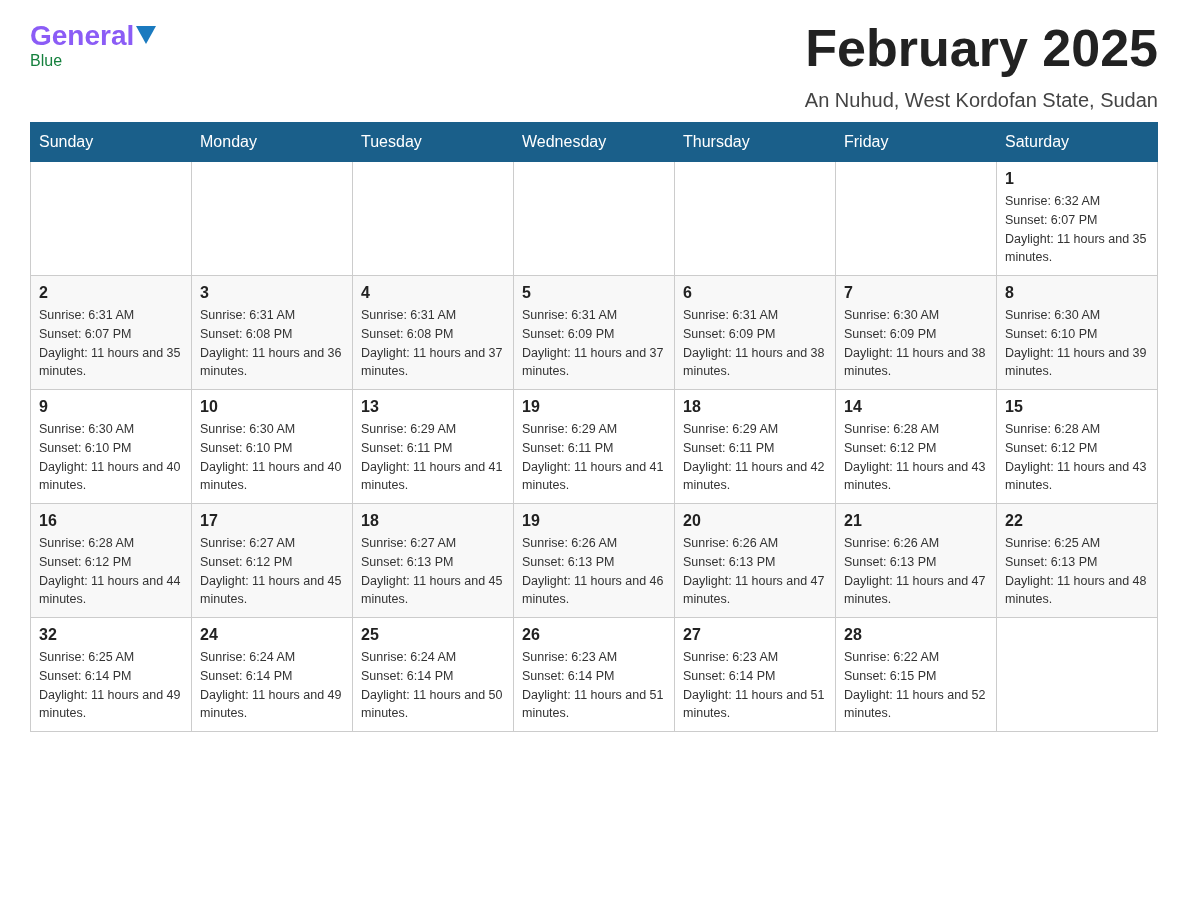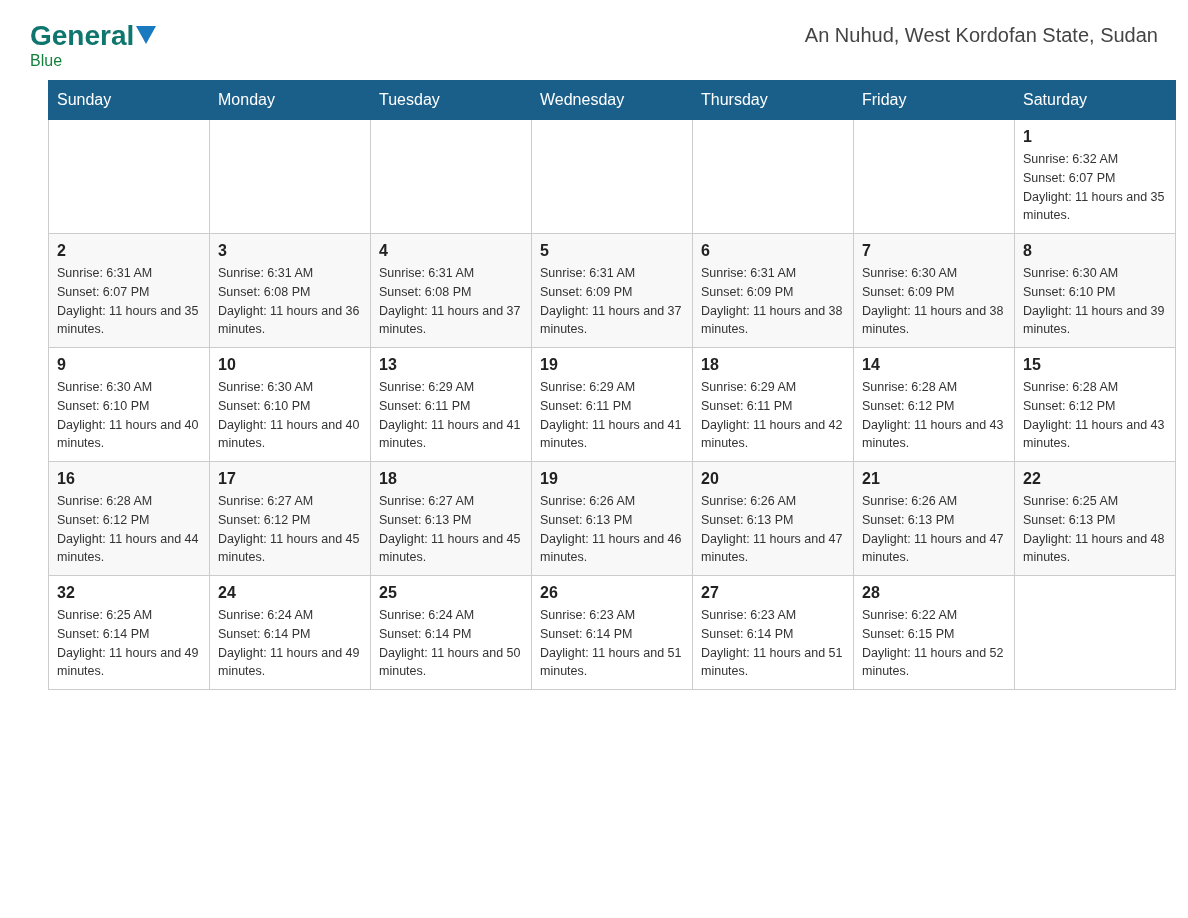--- a/index.html
+++ b/index.html
@@ -21,21 +21,21 @@
       flex-direction: column;
       align-items: flex-start;
     }
     .logo-text {
       display: flex;
       align-items: center;
       font-size: 28px;
       font-weight: bold;
       color: #333;
     }
-    .logo-general { color: #0f766e; }
+    .logo-general { color: #8b5cf6; }
     .logo-blue { color: #15803d; }
     .logo-triangle {
       width: 0;
       height: 0;
       border-left: 10px solid transparent;
       border-right: 10px solid transparent;
       border-top: 18px solid #1a7abf;
       margin-left: 2px;
       margin-bottom: 2px;
     }
@@ -44,27 +44,26 @@
     }
     .calendar-title {
       font-size: 52px;
       font-weight: bold;
       color: #222;
       line-height: 1.1;
     }
     .calendar-subtitle {
       font-size: 20px;
       color: #444;
-      margin-top: 4px;
+      margin-top: 12px;
     }
     .calendar {
       width: 100%;
       border-collapse: collapse;
       margin-top: 10px;
-      margin-left: 18px;
     }
     .calendar th {
       background-color: #1a5f8a;
       color: #fff;
       padding: 10px 8px;
       font-size: 16px;
       font-weight: normal;
       text-align: left;
       border: 1px solid #1a5f8a;
     }
@@ -101,20 +100,21 @@
 
 <div class="header">
   <div class="logo">
     <div class="logo-text">
       <span class="logo-general">General</span>
       <div class="logo-triangle"></div>
     </div>
     <span class="logo-blue">Blue</span>
   </div>
   <div class="title-block">
+    <div class="calendar-title">February 2025</div>
     <div class="calendar-subtitle">An Nuhud, West Kordofan State, Sudan</div>
   </div>
 </div>
 
 <table class="calendar">
   <thead>
     <tr>
     <th>Sunday</th>
         <th>Monday</th>
         <th>Tuesday</th>

